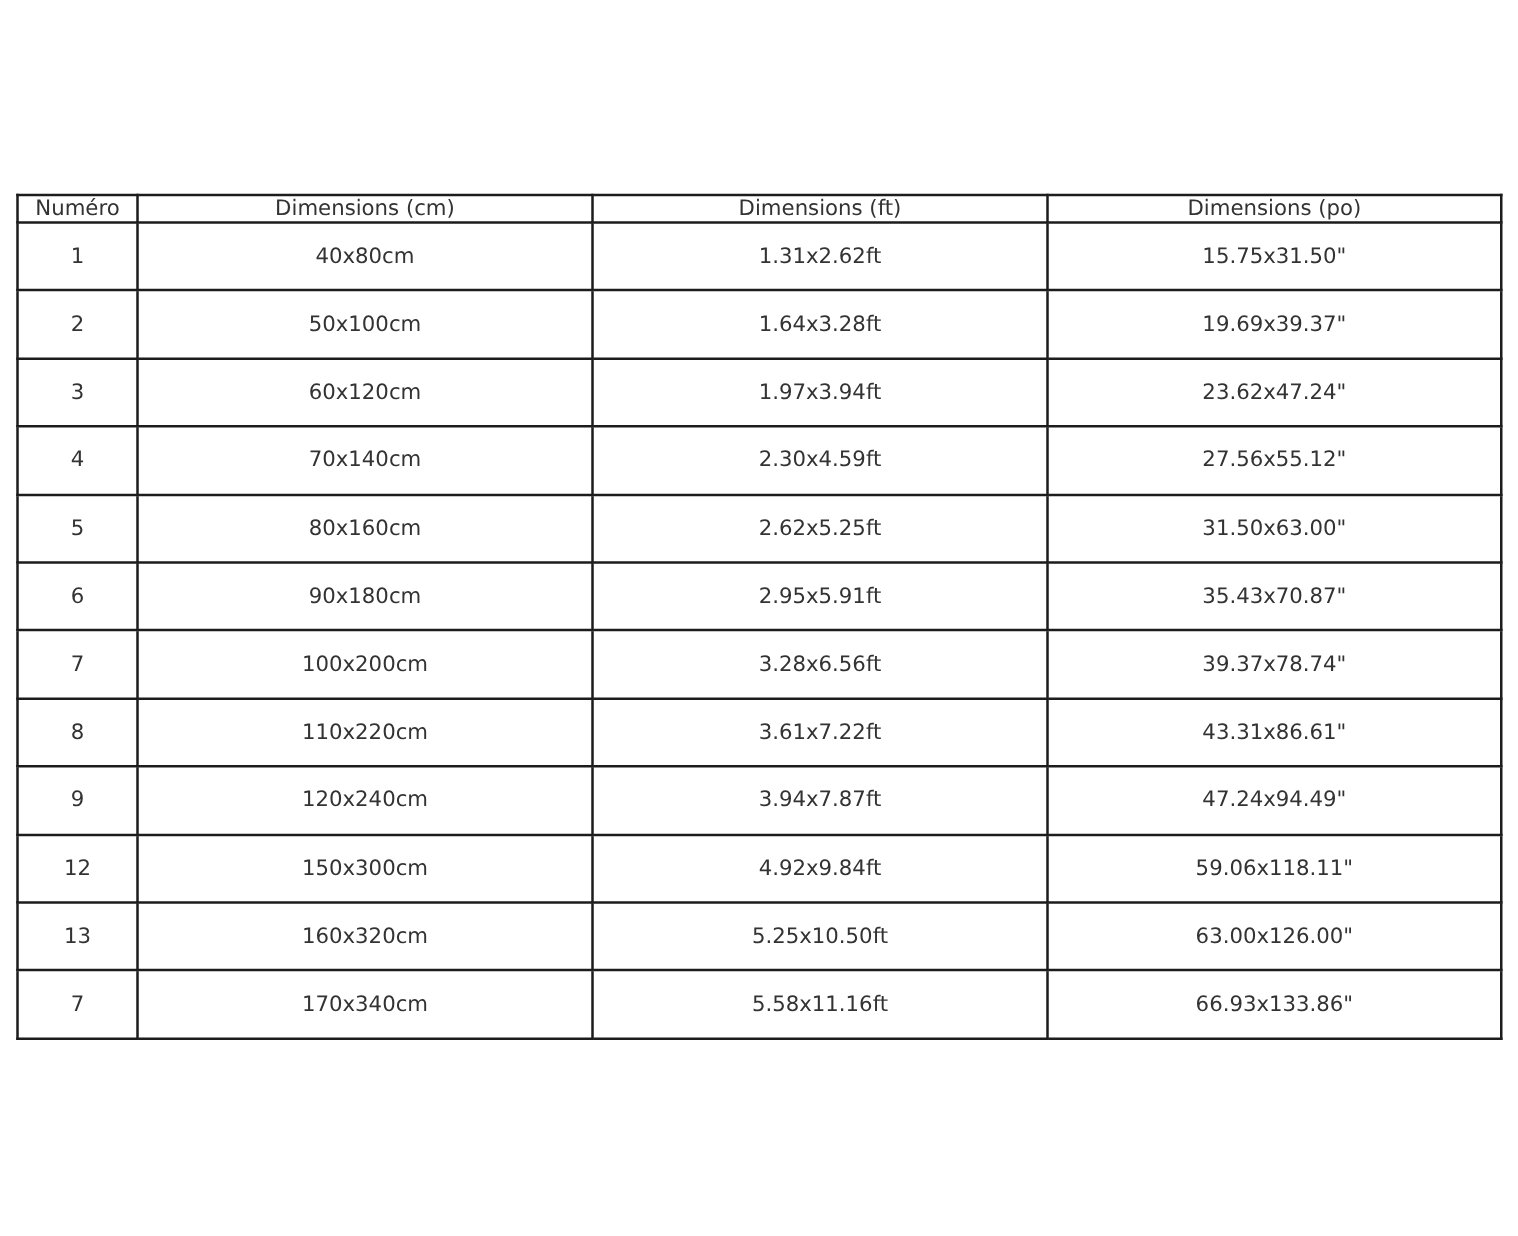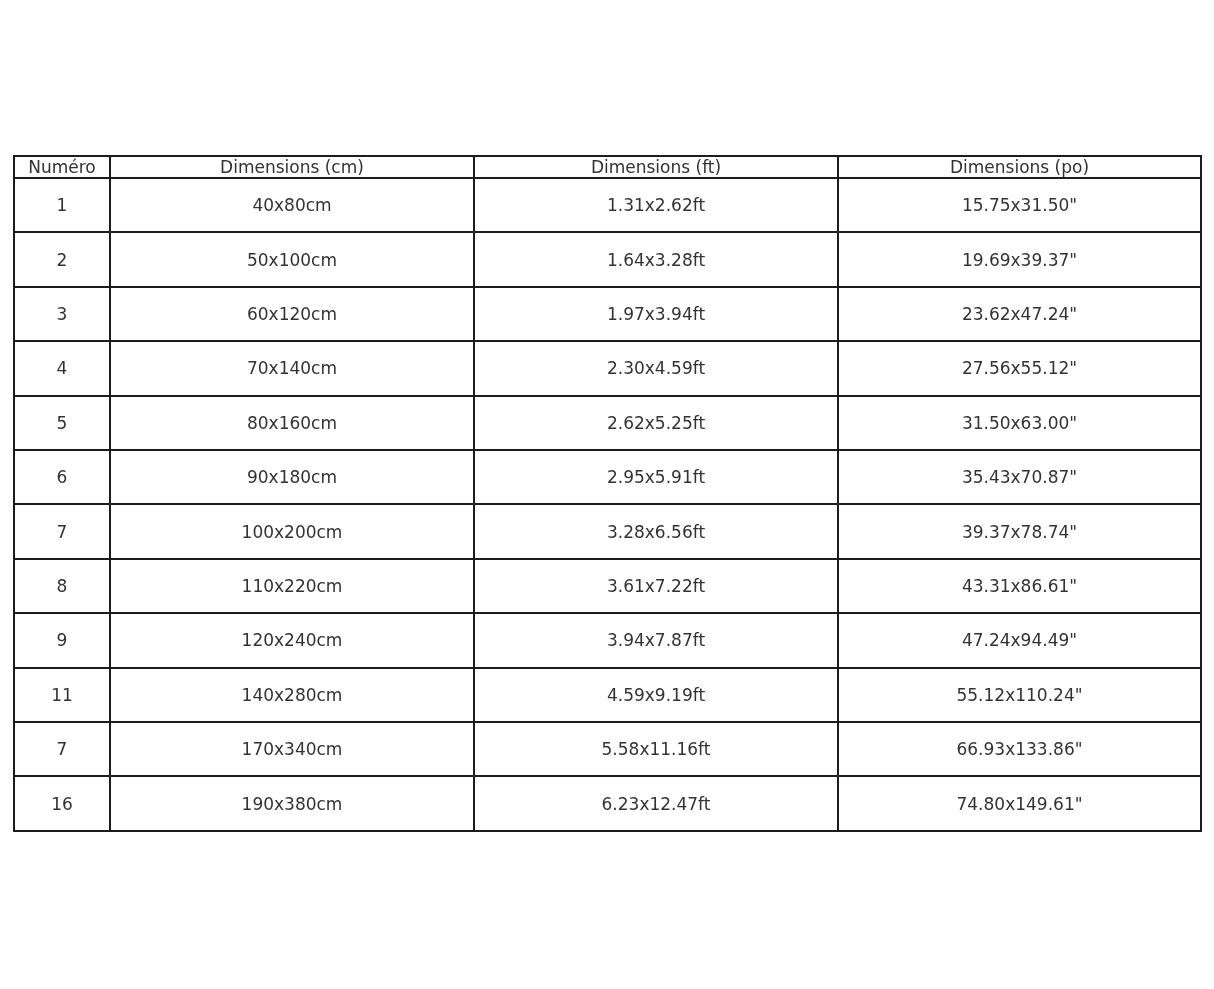--- a/index.html
+++ b/index.html
@@ -124,40 +124,40 @@
   </tr>
 
   <tr>
     <td>9</td>
     <td>120x240cm</td>
     <td>3.94x7.87ft</td>
     <td>47.24x94.49"</td>
   </tr>
 
 
+
   <tr>
-    <td>11</td>
-    <td>140x280cm</td>
-    <td>4.59x9.19ft</td>
-    <td>55.12x110.24"</td>
+    <td>12</td>
+    <td>150x300cm</td>
+    <td>4.92x9.84ft</td>
+    <td>59.06x118.11"</td>
   </tr>
 
-
+  <tr>
+    <td>13</td>
+    <td>160x320cm</td>
+    <td>5.25x10.50ft</td>
+    <td>63.00x126.00"</td>
+  </tr>
 
   <tr>
     <td>7</td>
     <td>170x340cm</td>
     <td>5.58x11.16ft</td>
     <td>66.93x133.86"</td>
   </tr>
 
 
-  <tr>
-    <td>16</td>
-    <td>190x380cm</td>
-    <td>6.23x12.47ft</td>
-    <td>74.80x149.61"</td>
-  </tr>
 
 </tbody>
     </table>
   </div>
 </div>
 
 </body></html>

